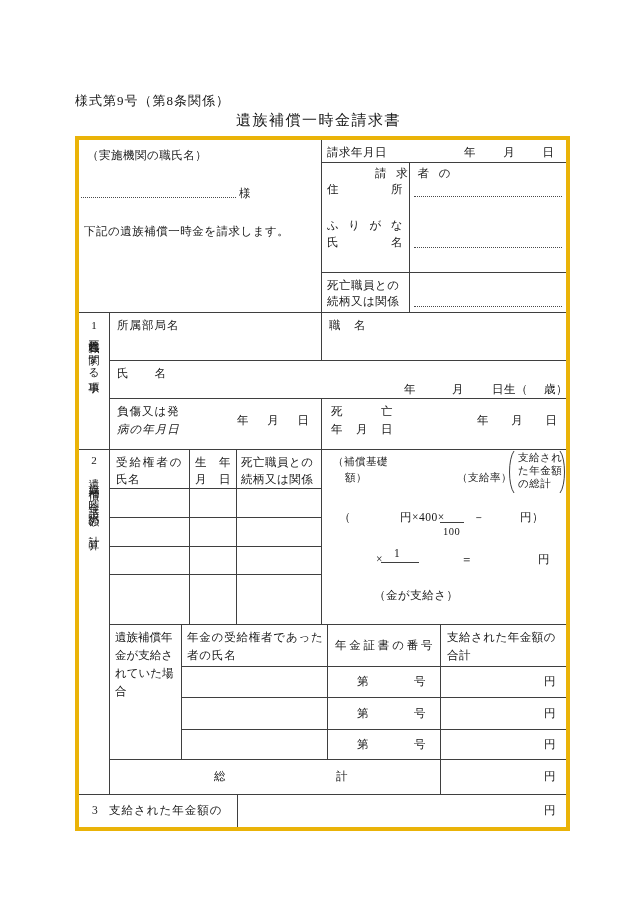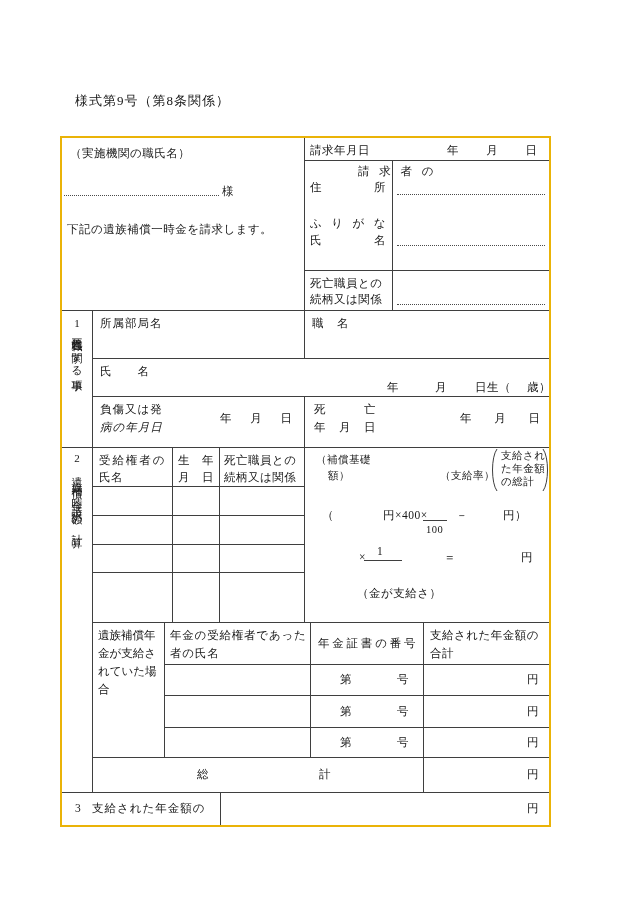--- a/index.html
+++ b/index.html
@@ -4,39 +4,40 @@
 <style>
   html,body{margin:0;padding:0;background:#ffffff;}
   #page{
     position:relative;width:630px;height:903px;background:#ffffff;overflow:hidden;
     font-family:"Liberation Serif","DejaVu Serif",serif;color:#161616;
   }
   .t{position:absolute;font-size:11.5px;line-height:1.25;letter-spacing:0.5px;white-space:pre;}
   .small{font-size:10.5px;}
   .hl{position:absolute;height:1px;background:#3f3f3f;}
   .vl{position:absolute;width:1px;background:#3f3f3f;}
-  #ftable{position:absolute;left:60px;top:136px;width:487px;height:687px;border:2px solid #eab308;}
+  #ftable{position:absolute;left:75px;top:136px;width:487px;height:687px;border:4px solid #eab308;}
   .dottedfield{position:absolute;border-bottom:1px dotted #4a4a4a;}
   .jfy{text-align:justify;text-align-last:justify;-moz-text-align-last:justify;}
   .ymd{position:absolute;display:flex;justify-content:space-between;font-size:11.5px;}
   .vert{
     position:absolute;writing-mode:vertical-rl;text-orientation:upright;
     font-size:11px;line-height:1;white-space:pre;
   }
   .cell{position:absolute;display:flex;align-items:center;}
   .headline{position:absolute;font-size:13px;letter-spacing:1px;}
   .title{position:absolute;font-size:15px;letter-spacing:1.5px;text-align:center;}
   .parensvg{position:absolute;}
 </style>
 </head>
 <body>
 
 <div id="page">
 
   <div class="headline" style="left:75px;top:92px;">様式第9号（第8条関係）</div>
+  <div class="title" style="left:75px;top:111px;width:487px;">遺族補償一時金請求書</div>
 
   <div id="ftable">
 
     <div class="hl" style="left:242px;top:22px;width:245px;"></div>
     <div class="hl" style="left:242px;top:132px;width:245px;"></div>
     <div class="hl" style="left:0;top:172px;width:487px;"></div>
     <div class="hl" style="left:30px;top:220px;width:457px;"></div>
     <div class="hl" style="left:30px;top:258px;width:457px;"></div>
     <div class="hl" style="left:0;top:309px;width:487px;"></div>
     <div class="hl" style="left:30px;top:348px;width:212px;"></div>

